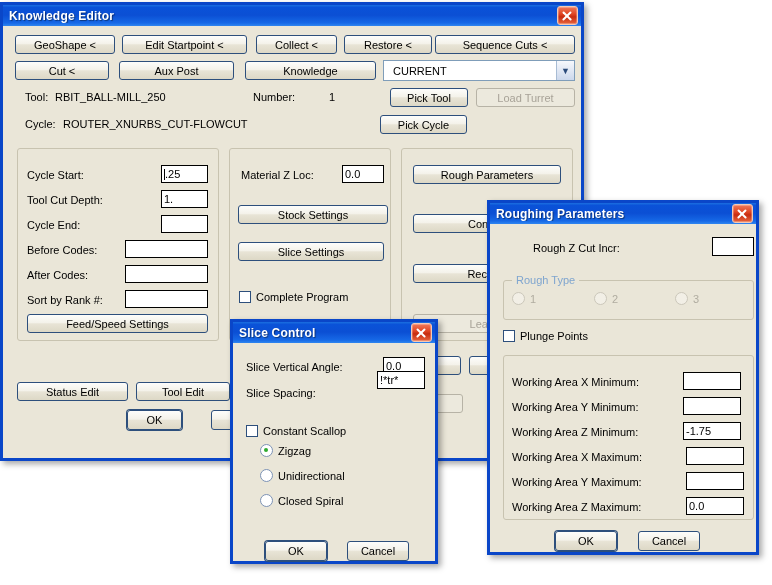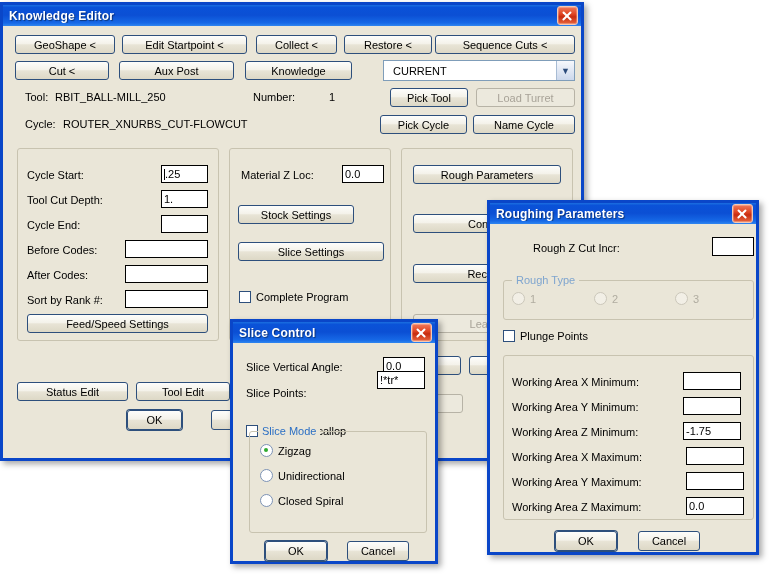--- a/index.html
+++ b/index.html
@@ -128,40 +128,39 @@
   <div class="body">
 
     <div class="btn" style="left:12px;top:9px;width:100px;height:19px;">GeoShape &lt;</div>
     <div class="btn" style="left:119px;top:9px;width:125px;height:19px;">Edit Startpoint &lt;</div>
     <div class="btn" style="left:253px;top:9px;width:81px;height:19px;">Collect &lt;</div>
     <div class="btn" style="left:341px;top:9px;width:88px;height:19px;">Restore &lt;</div>
     <div class="btn" style="left:432px;top:9px;width:140px;height:19px;">Sequence Cuts &lt;</div>
 
     <div class="btn" style="left:12px;top:35px;width:94px;height:19px;">Cut &lt;</div>
     <div class="btn" style="left:116px;top:35px;width:115px;height:19px;">Aux Post</div>
-    <div class="btn" style="left:242px;top:35px;width:107px;height:19px;">Knowledge</div>
+    <div class="btn" style="left:242px;top:35px;width:131px;height:19px;">Knowledge</div>
 
     <div class="combo" style="left:380px;top:34px;width:192px;height:21px;">
       <div class="cval">CURRENT</div>
       <div class="carrow">▼</div>
     </div>
 
     <div class="lbl" style="left:22px;top:65px;">Tool:</div>
     <div class="lbl" style="left:52px;top:65px;">RBIT_BALL-MILL_250</div>
     <div class="lbl" style="left:250px;top:65px;">Number:</div>
     <div class="lbl" style="left:326px;top:65px;">1</div>
 
     <div class="btn" style="left:387px;top:62px;width:78px;height:19px;">Pick Tool</div>
     <div class="btn disabled" style="left:473px;top:62px;width:99px;height:19px;">Load Turret</div>
 
     <div class="lbl" style="left:22px;top:92px;">Cycle:</div>
     <div class="lbl" style="left:60px;top:92px;">ROUTER_XNURBS_CUT-FLOWCUT</div>
 
     <div class="btn" style="left:377px;top:89px;width:87px;height:19px;">Pick Cycle</div>
-    <div class="btn" style="left:470px;top:89px;width:102px;height:19px;">Name Cycle</div>
 
     <div class="group" style="left:14px;top:122px;width:202px;height:193px;"></div>
 
     <div class="lbl" style="left:24px;top:143px;">Cycle Start:</div>
     <div class="fld" style="left:158px;top:139px;width:47px;height:18px;">
         <span class="caret"></span>
         <span>.25</span>
       </div>
 
     <div class="lbl" style="left:24px;top:168px;">Tool Cut Depth:</div>
@@ -179,21 +178,21 @@
     <div class="lbl" style="left:24px;top:268px;">Sort by Rank #:</div>
     <div class="fld" style="left:122px;top:264px;width:83px;height:18px;"></div>
 
     <div class="btn" style="left:24px;top:288px;width:181px;height:19px;">Feed/Speed Settings</div>
 
     <div class="group" style="left:226px;top:122px;width:162px;height:193px;"></div>
 
     <div class="lbl" style="left:238px;top:143px;">Material Z Loc:</div>
     <div class="fld" style="left:339px;top:139px;width:42px;height:18px;">0.0</div>
 
-    <div class="btn" style="left:235px;top:179px;width:116px;height:19px;">Stock Settings</div>
+    <div class="btn" style="left:235px;top:179px;width:150px;height:19px;">Stock Settings</div>
     <div class="btn" style="left:235px;top:216px;width:146px;height:19px;">Slice Settings</div>
 
     <div class="cbox" style="left:236px;top:265px;">
       <span class="box"></span>
       <span class="txt">Complete Program</span>
     </div>
 
     <div class="group" style="left:398px;top:122px;width:172px;height:193px;"></div>
 
     <div class="btn" style="left:410px;top:139px;width:148px;height:19px;">Rough Parameters</div>
@@ -216,31 +215,28 @@
 <div class="win frame" style="left:230px;top:319px;width:208px;height:245px;">
   <div class="titlebar">
     <div class="title">Slice Control</div>
     <div class="closebtn"></div>
   </div>
   <div class="body">
 
     <div class="lbl" style="left:13px;top:18px;">Slice Vertical Angle:</div>
     <div class="fld" style="left:150px;top:14px;width:42px;height:18px;">0.0</div>
 
-    <div class="lbl" style="left:13px;top:44px;">Slice Points:</div>
+    <div class="lbl" style="left:13px;top:44px;">Slice Spacing:</div>
     <div class="fld" style="left:144px;top:28px;width:48px;height:18px;">!*tr*</div>
 
     <div class="cbox" style="left:13px;top:63px;margin-top:19px;">
       <span class="box"></span>
       <span class="txt">Constant Scallop</span>
     </div>
 
-    <div class="group" style="left:16px;top:88px;width:178px;height:102px;">
-      <div class="glegend">Slice Mode</div>
-    </div>
 
     <div class="radio on" style="left:27px;top:101px;">
       <span class="dot"></span>
       <span class="txt">Zigzag</span>
     </div>
     <div class="radio" style="left:27px;top:126px;">
       <span class="dot"></span>
       <span class="txt">Unidirectional</span>
     </div>
     <div class="radio" style="left:27px;top:151px;">

